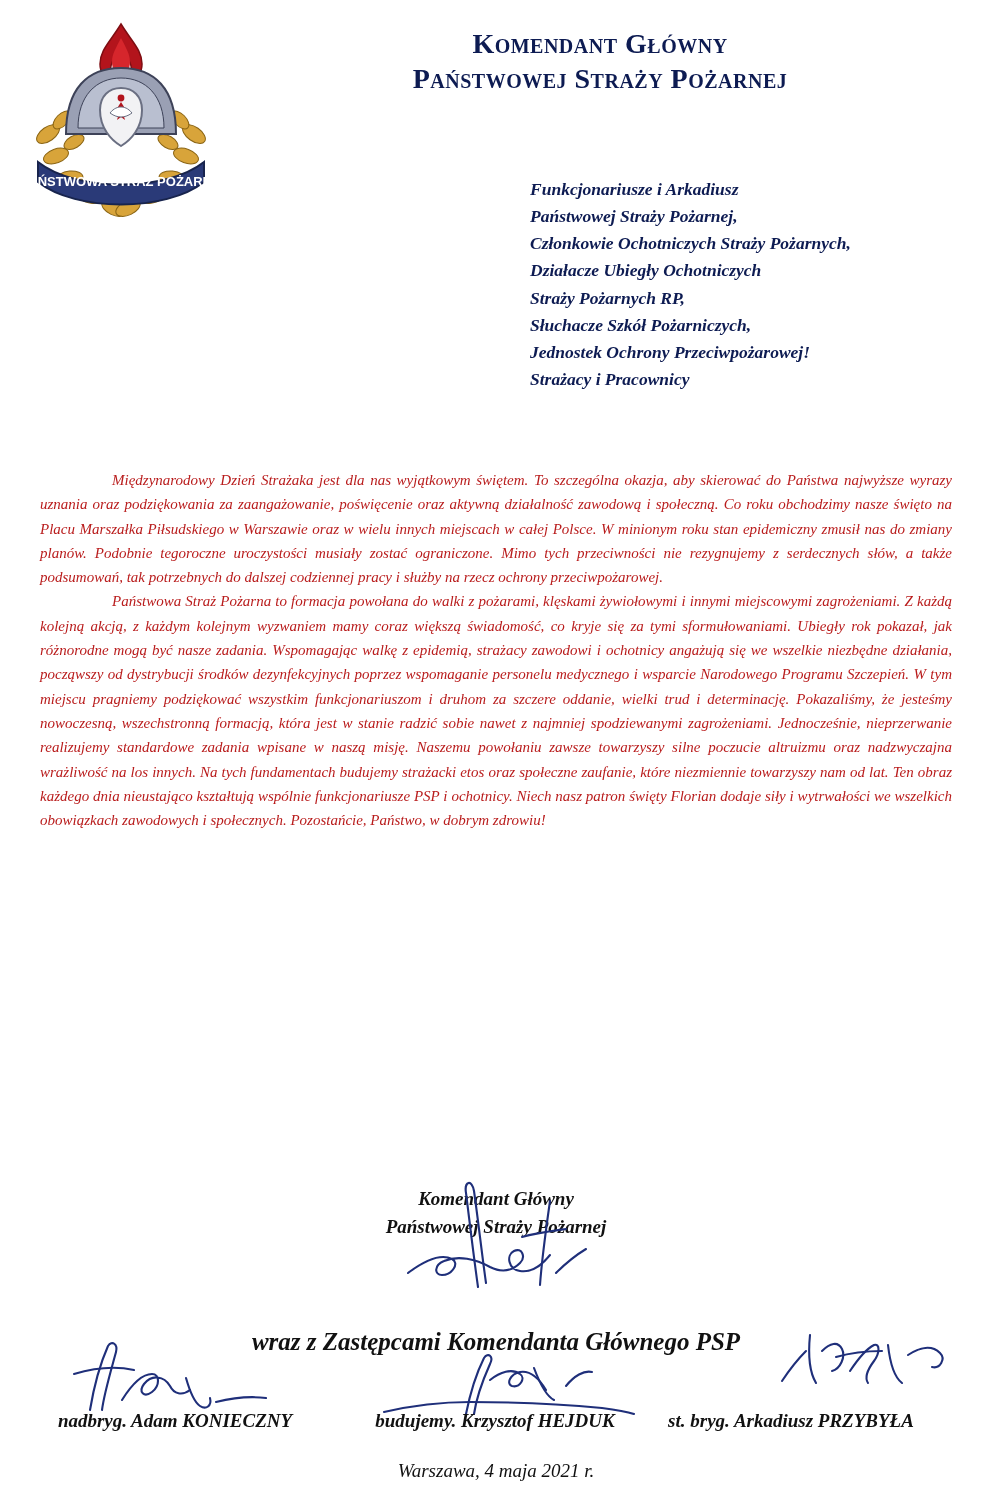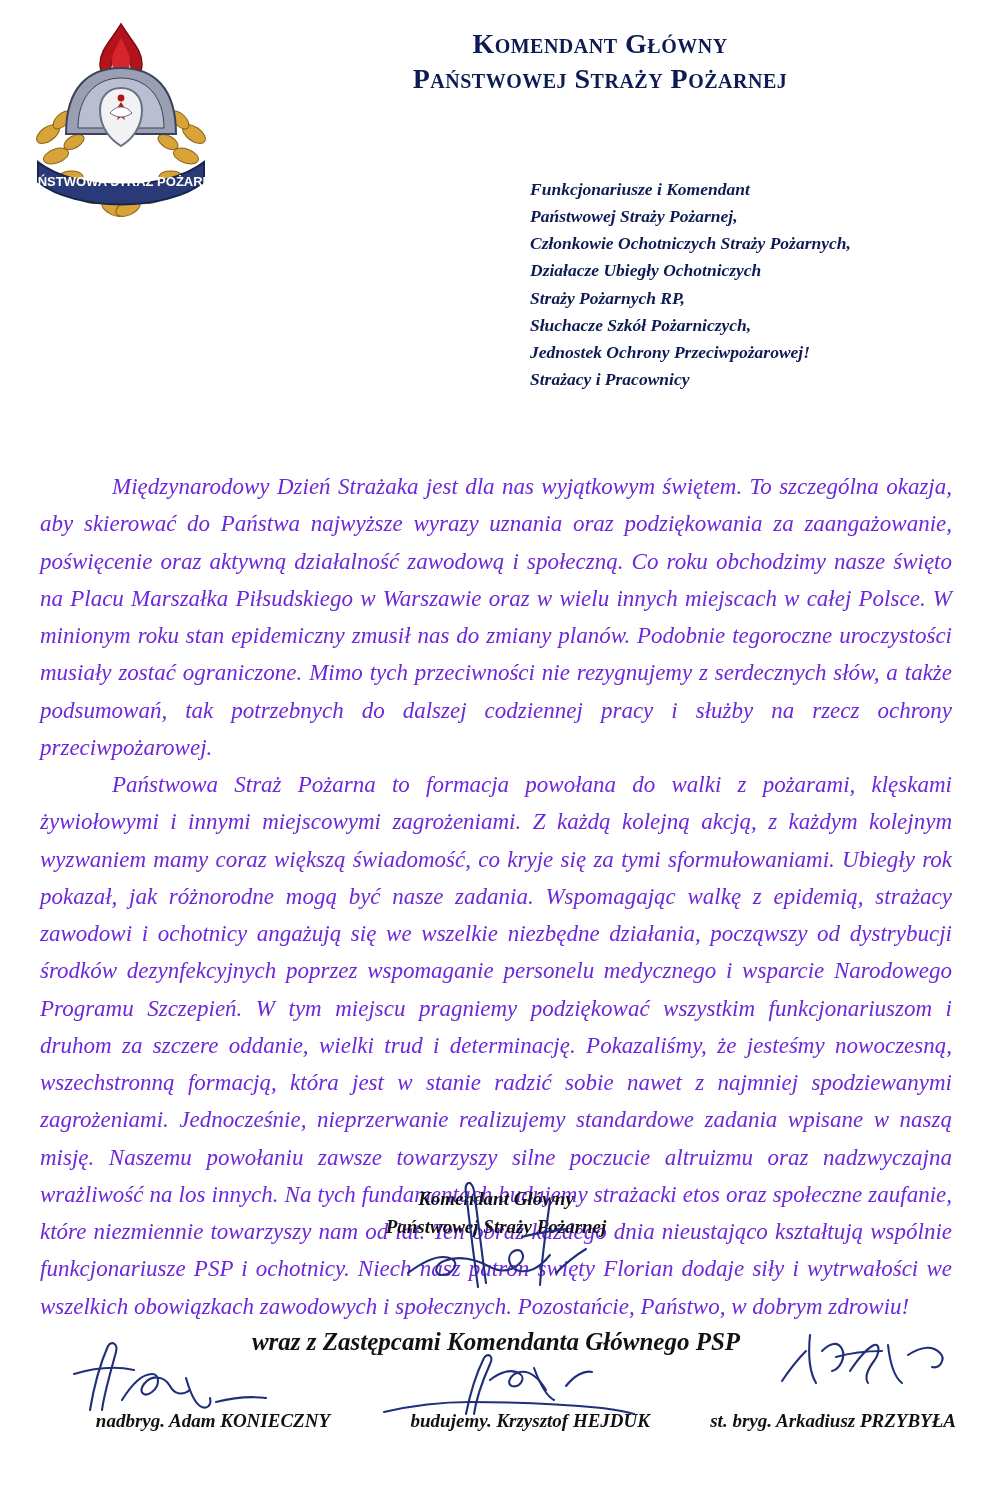--- a/index.html
+++ b/index.html
@@ -78,23 +78,23 @@
   }
 
   
   .body-text {
     position: absolute;
     left: 40px;
     top: 468px;
     width: 912px;
     font-family: "Liberation Serif", serif;
     font-style: italic;
-    font-size: 23px;
+    font-size: 15px;
     line-height: 1.62;
-    color: #6d28d9;
+    color: #b91c1c;
     text-align: justify;
   }
   .body-text p {
     margin: 0;
     text-indent: 72px;
   }
 
   
   .sig-area {
     position: absolute;
@@ -144,21 +144,21 @@
     color: #111111;
   }
 
   .deputy {
     position: absolute;
     font-family: "Liberation Serif", serif;
     font-weight: bold;
     font-style: italic;
     font-size: 19px;
     color: #111111;
-    text-align: right;
+    text-align: center;
     white-space: nowrap;
   }
   .deputy-1 { left: 20px;  top: 235px; width: 310px; }
   .deputy-2 { left: 340px; top: 235px; width: 310px; }
   .deputy-3 { left: 626px; top: 235px; width: 330px; }
 
   .place-date {
     position: absolute;
     left: 246px;
     top: 285px;
@@ -218,21 +218,21 @@
       </svg>
     </div>
 
     <div class="title-block">
       <div class="title-line title-line-1">Komendant Główny</div>
       <div class="title-line title-line-2">Państwowej Straży Pożarnej</div>
     </div>
   </div>
 
   <div class="addressee">
-    <div>Funkcjonariusze i Komendant</div>
+    <div>Funkcjonariusze i Arkadiusz</div>
     <div>Państwowej Straży Pożarnej,</div>
     <div>Członkowie Ochotniczych Straży Pożarnych,</div>
     <div>Działacze Ubiegły Ochotniczych</div>
     <div>Straży Pożarnych RP,</div>
     <div>Słuchacze Szkół Pożarniczych,</div>
     <div>Jednostek Ochrony Przeciwpożarowej!</div>
     <div>Strażacy i Pracownicy</div>
   </div>
 
   <div class="body-text">
@@ -300,15 +300,16 @@
           <path d="M136 30 C148 22 160 20 168 28 C174 34 168 44 160 42"></path>
           <path d="M64 32 C78 28 94 26 110 26"></path>
         </g>
       </svg>
     </div>
 
     <div class="deputy deputy-1">nadbryg.  Adam KONIECZNY</div>
     <div class="deputy deputy-2">budujemy. Krzysztof HEJDUK</div>
     <div class="deputy deputy-3">st. bryg. Arkadiusz PRZYBYŁA</div>
 
+    <div class="place-date">Warszawa, 4 maja 2021 r.</div>
   </div>
 
 </div>
 
 </body></html>

